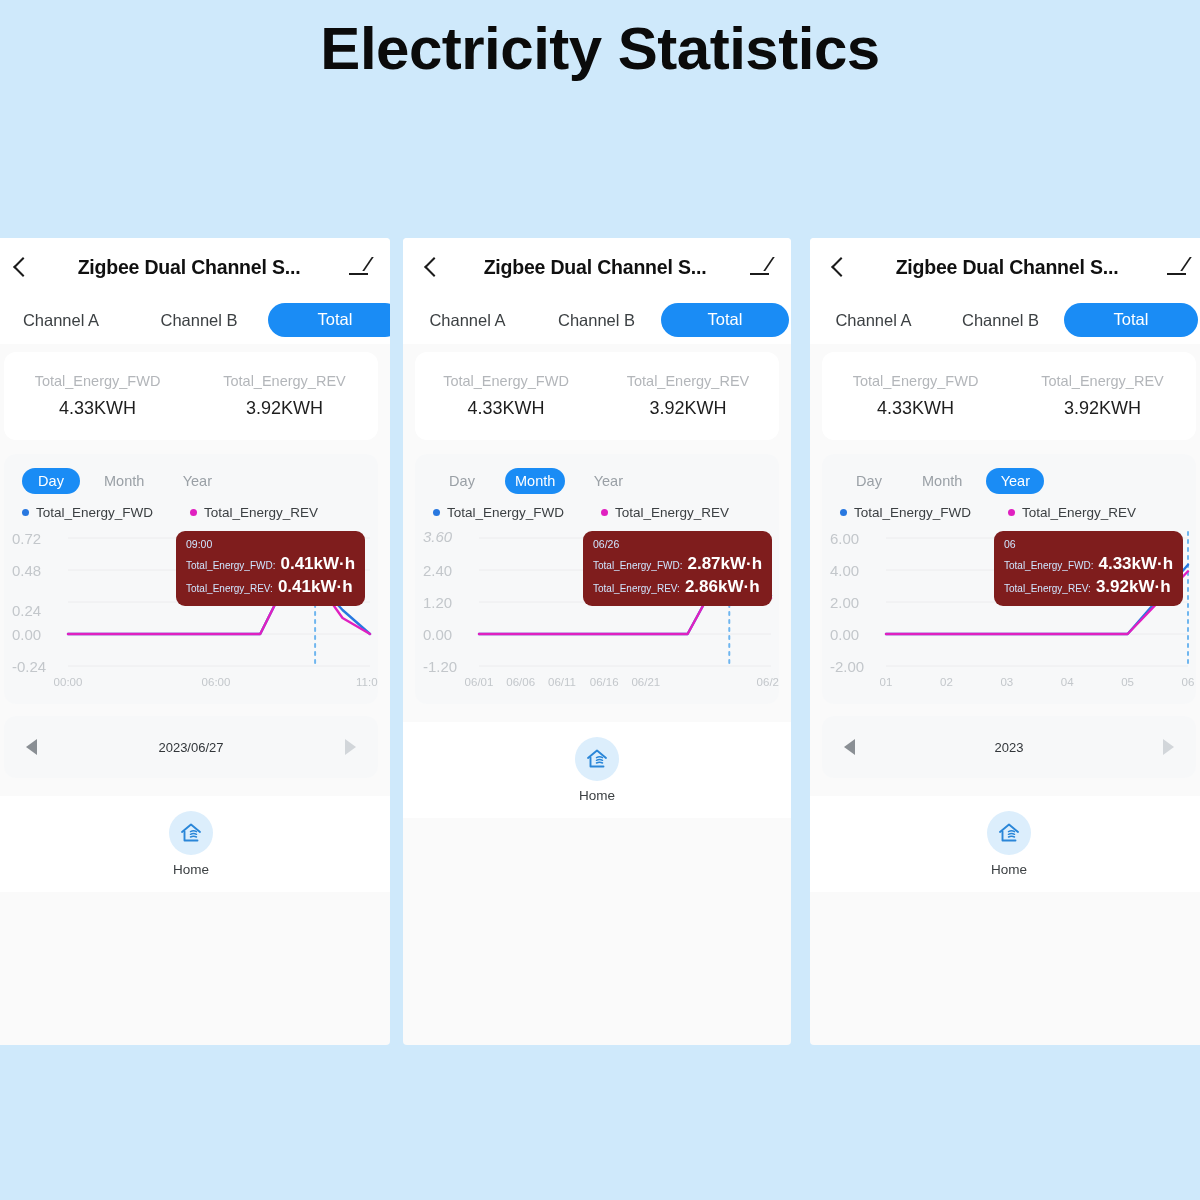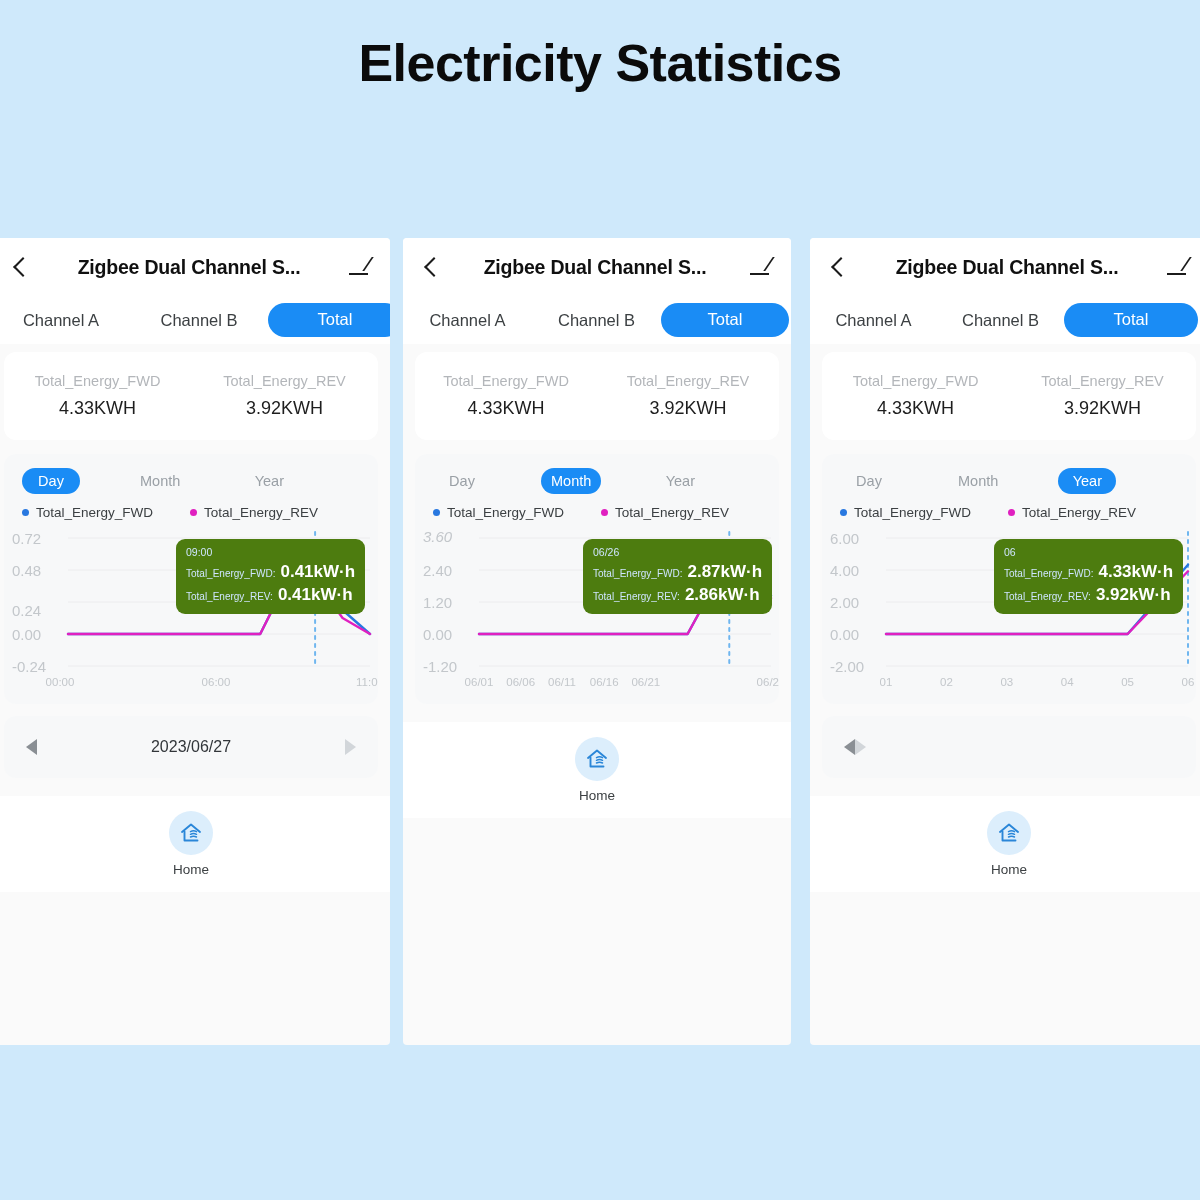--- a/index.html
+++ b/index.html
@@ -9,26 +9,25 @@
     font-family: "Liberation Sans", sans-serif;
     overflow: hidden;
     position: relative;
   }
 
   
   .page-title {
     position: absolute;
     top: 14px; left: 0; width: 1200px;
     text-align: center;
-    font-size: 52px;
+    font-size: 60px;
     font-weight: bold;
     letter-spacing: -0.5px;
     color: #0b0b0b;
     font-family: "Liberation Sans", sans-serif;
-    margin-top: 19px;
   }
 
   
   .panels { position: absolute; top: 238px; left: 0; width: 1200px; height: 810px; }
 
   .phone {
     position: absolute;
     top: 0;
     height: 807px;
     background: #fafafa;
@@ -148,21 +147,21 @@
   .chart-wrap { padding: 14px 12px 0 12px; }
   .chart-card {
     background: #f7f8f9;
     border-radius: 12px;
     height: 250px;
     position: relative;
     padding: 12px 0 0 0;
     overflow: hidden;
   }
 
-  .range-row { display: flex; align-items: center; padding-left: 18px; height: 30px; gap: 36px; }
+  .range-row { display: flex; align-items: center; padding-left: 18px; height: 30px; }
   .range-btn {
     font-size: 14.5px;
     color: #9aa0a6;
     padding: 0 10px;
     height: 26px;
     line-height: 26px;
     border-radius: 14px;
     margin-right: 14px;
     cursor: pointer;
     min-width: 58px;
@@ -197,26 +196,25 @@
     bottom: 2px;
     font-size: 11.5px;
     color: #c3c7cb;
     transform: translateX(-50%);
     white-space: nowrap;
   }
 
   
   .tooltip {
     position: absolute;
-    background: #4d7c0f;
+    background: #7f1d1d;
     border-radius: 9px;
     padding: 7px 10px 9px 10px;
     color: #ffffff;
     z-index: 5;
-    margin-top: 8px;
   }
   .tt-time { font-size: 10.5px; color: #cfe6ff; margin-bottom: 4px; }
   .tt-row { display: flex; align-items: baseline; margin-top: 3px; }
   .tt-key { font-size: 10px; color: #cfe6ff; margin-right: 5px; white-space: nowrap; }
   .tt-val { font-size: 17px; font-weight: bold; white-space: nowrap; }
 
   
   .datenav-wrap { padding: 12px 12px 0 12px; }
   .datenav {
     background: #f7f8f9;
@@ -237,21 +235,21 @@
     border-right: 11px solid #8a8f94;
   }
   .arrow.next {
     border-top: 8px solid transparent;
     border-bottom: 8px solid transparent;
     border-left: 11px solid #d2d6da;
   }
   .date-label {
     flex: 1 1 auto;
     text-align: center;
-    font-size: 16px;
+    font-size: 13px;
     color: #32363a;
   }
 
   
   .home-bar {
     margin-top: 18px;
     background: #ffffff;
     height: 96px;
     display: flex;
     flex-direction: column;
@@ -330,21 +328,21 @@
               <line x1="64" x2="366" y1="138" y2="138" stroke="#ececee" stroke-width="1"></line>
               <line x1="311.0909090909091" x2="311.0909090909091" y1="4" y2="138" stroke="#6fb6ef" stroke-width="2" stroke-dasharray="3 5" stroke-linecap="round"></line>
               <polyline points="64,106 91.45454545454545,106 118.9090909090909,106 146.36363636363637,106 173.8181818181818,106 201.27272727272728,106 228.72727272727272,106 256.1818181818182,106 283.6363636363636,51.33333333333334 311.0909090909091,51.33333333333334 338.54545454545456,82 366,106" fill="none" stroke="#2878e0" stroke-width="2.4" stroke-linejoin="round" stroke-linecap="round"></polyline>
               <polyline points="64,106 91.45454545454545,106 118.9090909090909,106 146.36363636363637,106 173.8181818181818,106 201.27272727272728,106 228.72727272727272,106 256.1818181818182,106 283.6363636363636,51.33333333333334 311.0909090909091,51.33333333333334 338.54545454545456,90 366,106" fill="none" stroke="#e020c0" stroke-width="2.4" stroke-linejoin="round" stroke-linecap="round"></polyline>
             </svg>
             <div class="ytick" style="top: 2px;">0.72</div>
             <div class="ytick" style="top: 34px;">0.48</div>
             <div class="ytick" style="top: 74px;">0.24</div>
             <div class="ytick" style="top: 98px;">0.00</div>
             <div class="ytick" style="top: 130px;">-0.24</div>
-            <div class="xtick" style="left: 56px;">00:00</div>
+            <div class="xtick" style="left: 64px;">00:00</div>
             <div class="xtick" style="left: 212px;">06:00</div>
             <div class="xtick" style="left: 366px;">11:00</div>
           </div>
         <div class="tooltip" style="left:172px; top:77px;">
           <div class="tt-time">09:00</div>
           <div class="tt-row">
             <span class="tt-key">Total_Energy_FWD:</span>
             <span class="tt-val">0.41kW·h</span>
           </div>
           <div class="tt-row">
@@ -550,20 +548,21 @@
             <span class="tt-key">Total_Energy_REV:</span>
             <span class="tt-val">3.92kW·h</span>
           </div>
         </div>
       </div>
     </div>
 
     <div class="datenav-wrap">
       <div class="datenav">
         <div class="arrow prev"></div>
+        <div class="date-label">2023</div>
         <div class="arrow next"></div>
       </div>
     </div>
 
     <div class="home-bar">
       <div class="home-circle">
         <svg width="26" height="26" viewBox="0 0 26 26" aria-hidden="true">
           <path d="M4 12 L13 4.5 L22 12" fill="none" stroke="#2a86d8" stroke-width="1.9" stroke-linecap="round" stroke-linejoin="round"></path>
           <path d="M6.5 11.5 V20.5 H19.5" fill="none" stroke="#2a86d8" stroke-width="1.9" stroke-linecap="round" stroke-linejoin="round"></path>
           <path d="M12.5 11.6 q3 -1.6 6 0" fill="none" stroke="#2a86d8" stroke-width="1.5" stroke-linecap="round"></path>

